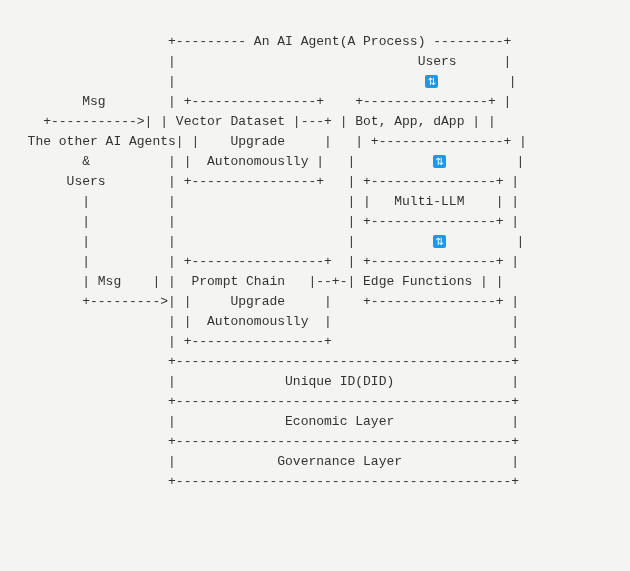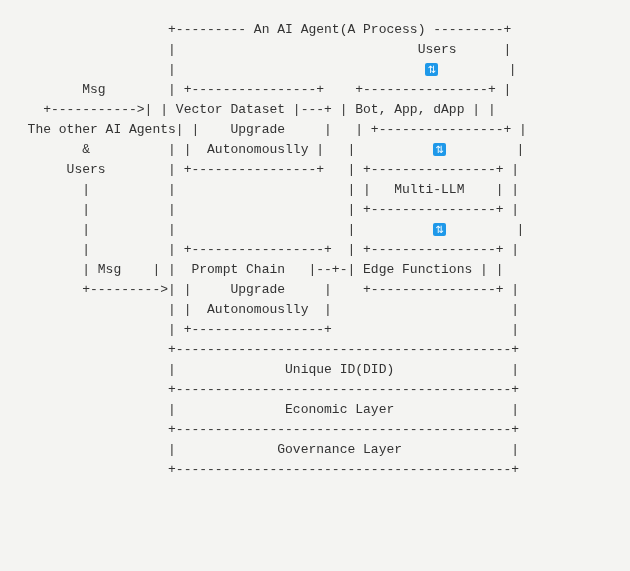--- a/index.html
+++ b/index.html
@@ -9,22 +9,22 @@
       width: 630px;
       height: 571px;
       overflow: hidden;
     }
     pre.diagram {
       font-family: Consolas, "Courier New", monospace;
       font-size: 13px;
       line-height: 20px;
       color: #333;
       white-space: pre;
-      margin: 0;
-      padding: 20px 0 0 12px;
+      margin: 12px;
+      padding: 20px 0 0 0;
     }
   </style>
 </head>
 <body>
 
 <pre class="diagram" id="diagram-out">                    +--------- An AI Agent(A Process) ---------+
                     |                               Users      |
                     |                                <span style="display:inline-block;width:13px;height:13px;background:#1e98e9;color:#fff;border-radius:2px;font-size:10px;line-height:13px;text-align:center;vertical-align:middle;font-family:sans-serif;">⇅</span>         |
          Msg        | +----------------+    +----------------+ |
     +-----------&gt;| | Vector Dataset |---+ | Bot, App, dApp | |

